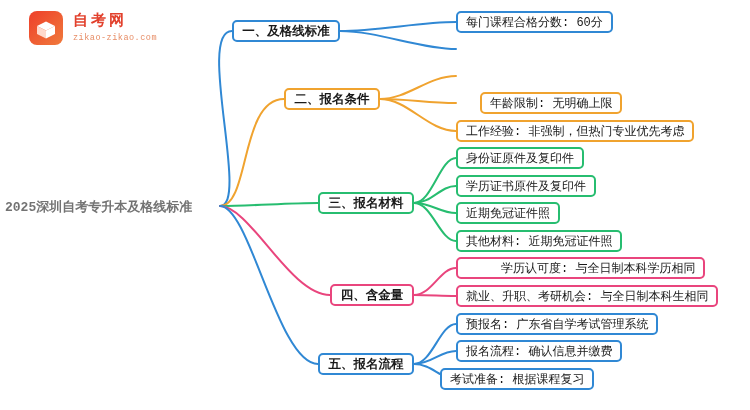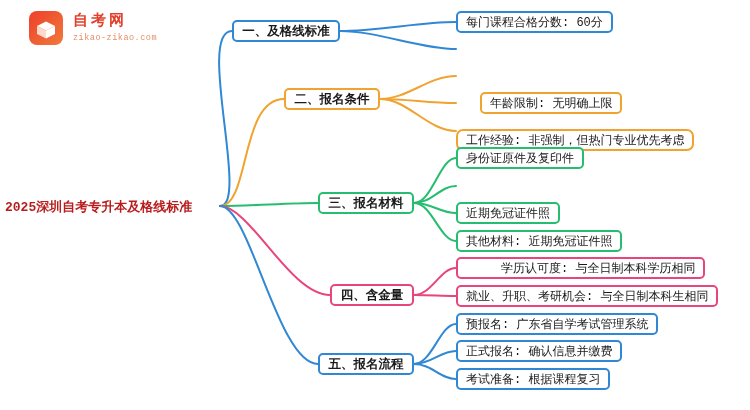--- a/index.html
+++ b/index.html
@@ -9,21 +9,21 @@
   }
   .links { position:absolute; left:0; top:0; }
   .links path { fill:none; stroke-width:2; stroke-linecap:round; }
 
   .logo { position:absolute; left:26px; top:8px; display:flex; align-items:center; gap:7px; }
   .logo-title { font-size:15px; font-weight:bold; color:#e2402c; letter-spacing:3px; line-height:18px; }
   .logo-domain { font-size:8.5px; color:#e78d66; letter-spacing:0.5px; margin-top:2px; }
 
   .main-topic {
     position:absolute; left:5px; top:198px;
-    font-size:13px; font-weight:600; color:#b91c1c; white-space:nowrap;
+    font-size:13px; font-weight:600; color:#737373; white-space:nowrap;
   }
 
   .node {
     position:absolute; box-sizing:border-box; height:22px;
     background:#fff; border:2px solid #999; border-radius:5px;
     display:flex; align-items:center; padding:0 8px;
     font-size:12px; color:#1a1a1a; white-space:nowrap;
   }
   .branch { font-weight:600; font-size:12.5px; justify-content:center; }
   .leaf { font-size:12px; }
@@ -84,26 +84,27 @@
 
   <div class="node branch" style="left: 232px; top: 20px; width: 108px; border-color: rgb(48, 136, 212);">一、及格线标准</div>
   <div class="node branch" style="left: 284px; top: 88px; width: 96px; border-color: rgb(240, 163, 47);">二、报名条件</div>
   <div class="node branch" style="left: 318px; top: 192px; width: 96px; border-color: rgb(39, 189, 112);">三、报名材料</div>
   <div class="node branch" style="left: 330px; top: 284px; width: 84px; border-color: rgb(233, 69, 125);">四、含金量</div>
   <div class="node branch" style="left: 318px; top: 353px; width: 96px; border-color: rgb(48, 136, 212);">五、报名流程</div>
 
   <div class="node leaf" style="left: 456px; top: 11px; border-color: rgb(48, 136, 212);">每门课程合格分数: 60分</div>
 
   <div class="node leaf" style="left: 456px; top: 92px; border-color: rgb(240, 163, 47); margin-left: 24px;">年龄限制: 无明确上限</div>
-  <div class="node leaf" style="left: 456px; top: 129px; border-color: rgb(240, 163, 47); border-radius: 7px;">工作经验: 非强制，但热门专业优先考虑</div>
+  <div class="node leaf" style="left: 456px; top: 120px; border-color: rgb(240, 163, 47);">工作经验: 非强制，但热门专业优先考虑</div>
 
   <div class="node leaf" style="left: 456px; top: 147px; border-color: rgb(39, 189, 112);">身份证原件及复印件</div>
+  <div class="node leaf" style="left: 456px; top: 175px; border-color: rgb(39, 189, 112);">学历证书原件及复印件</div>
   <div class="node leaf" style="left: 456px; top: 202px; border-color: rgb(39, 189, 112);">近期免冠证件照</div>
   <div class="node leaf" style="left: 456px; top: 230px; border-color: rgb(39, 189, 112);">其他材料: 近期免冠证件照</div>
 
   <div class="node leaf" style="left: 456px; top: 257px; border-color: rgb(233, 69, 125); padding-left: 43px;">学历认可度: 与全日制本科学历相同</div>
   <div class="node leaf" style="left: 456px; top: 285px; border-color: rgb(233, 69, 125);">就业、升职、考研机会: 与全日制本科生相同</div>
 
   <div class="node leaf" style="left: 456px; top: 313px; border-color: rgb(48, 136, 212);">预报名: 广东省自学考试管理系统</div>
-  <div class="node leaf" style="left: 456px; top: 340px; border-color: rgb(48, 136, 212);">正式报名: 确认信息并缴费</div>
-  <div class="node leaf" style="left: 456px; top: 368px; border-color: rgb(48, 136, 212);">考试准备: 根据课程复习</div>
+  <div class="node leaf" style="left: 456px; top: 340px; border-color: rgb(48, 136, 212);">报名流程: 确认信息并缴费</div>
+  <div class="node leaf" style="left: 440px; top: 368px; border-color: rgb(48, 136, 212);">考试准备: 根据课程复习</div>
 
 </div>
 
 </body></html>

